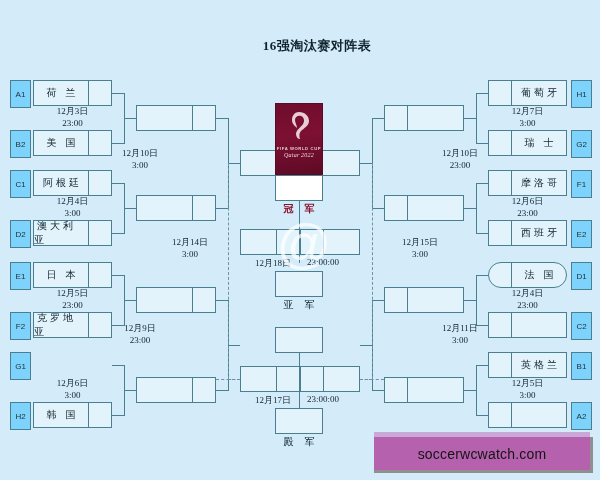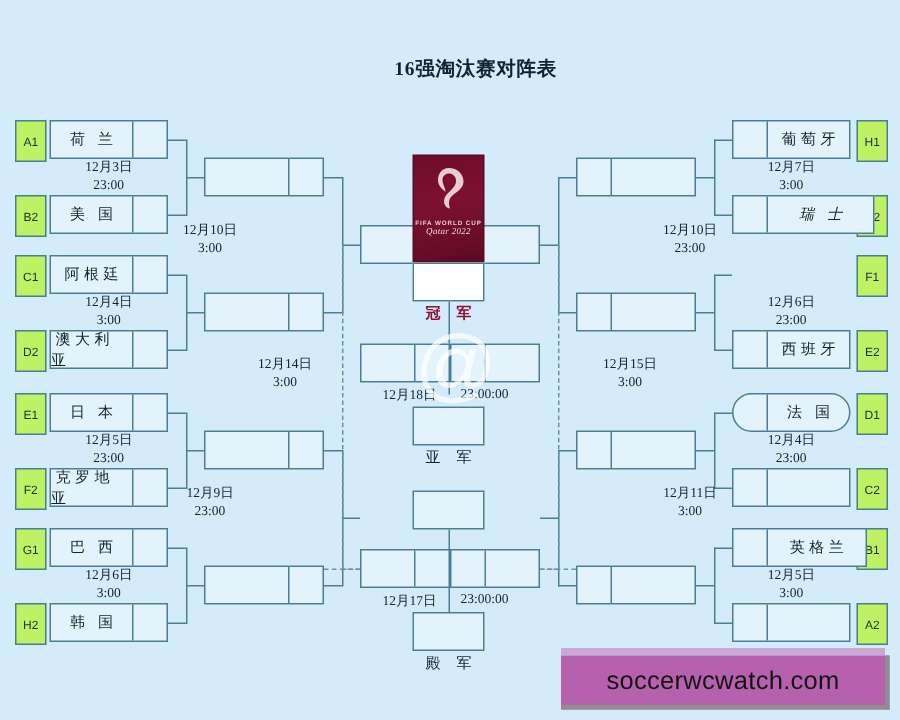--- a/index.html
+++ b/index.html
@@ -14,21 +14,21 @@
   
   .title-wrap{position:absolute;left:0;right:0;top:34px;text-align:center;}
   .title-main{font-size:17px;font-weight:bold;letter-spacing:.5px;line-height:1.25;
     font-family:"Liberation Serif","DejaVu Serif",serif;}
   .title-sub{font-size:13px;font-weight:bold;margin-top:3px;letter-spacing:.5px;
     font-family:"Liberation Serif","DejaVu Serif",serif;margin-left:34px;}
 
   
   .seed{
     position:absolute;width:19px;height:26px;border:1px solid #4a7f92;
-    background:#bef264;font-size:8px;display:flex;align-items:center;justify-content:center;
+    background:#7dd3fc;font-size:8px;display:flex;align-items:center;justify-content:center;
     color:#20333c;
   }
   .team{
     position:absolute;height:26px;border:1px solid #4a7f92;background:#e3f3fc;
     display:flex;align-items:center;box-sizing:border-box;
   }
   .team .nm{
     flex:1 1 auto;display:flex;align-items:center;justify-content:center;
     font-size:10px;letter-spacing:3px;text-indent:3px;height:100%;
   }
@@ -81,21 +81,21 @@
   .dash{position:absolute;border-style:dashed;border-color:#6b93a5;}
   .dashv{border-width:0 0 0 1px;}
   .dashh{border-width:1px 0 0 0;}
 
   
   .banner{
     position:absolute;left:374px;top:437px;width:216px;height:33px;
     background:#b561ad;border-right:3px solid #8f8f8f;border-bottom:3px solid #8f8f8f;
     display:flex;align-items:center;justify-content:center;
   }
-  .banner span{font-size:17px;color:#141414;letter-spacing:.2px;}
+  .banner span{font-size:14px;color:#141414;letter-spacing:.2px;}
   .banner-top{position:absolute;left:374px;top:432px;width:216px;height:5px;background:#c9a8d8;}
 </style>
 </head>
 <body>
 
 <div id="stage">
 
   <div class="title-wrap">
     <div class="title-sub">16强淘汰赛对阵表</div>
   </div>
@@ -151,24 +151,20 @@
   <div class="dt" style="left:33px;top:287px;width:79px;">
     <span class="d">12月5日</span>
     <span class="t">23:00</span>
   </div>
   <div class="ln lnh" style="left:112px;top:275px;width:12px;"></div>
   <div class="ln lnh" style="left:112px;top:325px;width:12px;"></div>
   <div class="ln lnv" style="left:124px;top:275px;height:51px;"></div>
   <div class="ln lnh" style="left:124px;top:300px;width:12px;"></div>
 
   <div class="seed" style="left:10px;top:352px;">G1</div>
-  <div class="team" style="left:33px;top:352px;width:79px;">
-    <div class="nm">巴 西</div>
-    <div class="sc"></div>
-  </div>
   <div class="seed" style="left:10px;top:402px;">H2</div>
   <div class="team" style="left:33px;top:402px;width:79px;align-items:flex-end;">
     <div class="nm">韩 国</div>
     <div class="sc"></div>
   </div>
   <div class="dt" style="left:33px;top:377px;width:79px;">
     <span class="d">12月6日</span>
     <span class="t">3:00</span>
   </div>
   <div class="ln lnh" style="left:112px;top:365px;width:12px;"></div>
@@ -218,34 +214,38 @@
     <span class="d">12月14日</span>
     <span class="t">3:00</span>
   </div>
 
   <div class="seed" style="left:571px;top:80px;">H1</div>
   <div class="team rt" style="left:488px;top:80px;width:79px;align-items:center;">
     <div class="nm">葡萄牙</div>
     <div class="sc"></div>
   </div>
   <div class="seed" style="left:571px;top:130px;">G2</div>
-  <div class="team rt" style="left:488px;top:130px;width:95px;font-style:italic;">
+  <div class="team rt" style="left:488px;top:130px;width:79px;">
     <div class="nm">瑞 士</div>
     <div class="sc"></div>
   </div>
   <div class="dt" style="left:488px;top:105px;width:79px;">
     <span class="d">12月7日</span>
     <span class="t">3:00</span>
   </div>
   <div class="ln lnh" style="left:476px;top:93px;width:12px;"></div>
   <div class="ln lnh" style="left:476px;top:143px;width:12px;"></div>
   <div class="ln lnv" style="left:476px;top:93px;height:51px;"></div>
   <div class="ln lnh" style="left:464px;top:118px;width:12px;"></div>
 
   <div class="seed" style="left:571px;top:170px;">F1</div>
+  <div class="team rt" style="left:488px;top:170px;width:79px;">
+    <div class="nm">摩洛哥</div>
+    <div class="sc"></div>
+  </div>
   <div class="seed" style="left:571px;top:220px;">E2</div>
   <div class="team rt" style="left:488px;top:220px;width:79px;">
     <div class="nm">西班牙</div>
     <div class="sc"></div>
   </div>
   <div class="dt" style="left:488px;top:195px;width:79px;">
     <span class="d">12月6日</span>
     <span class="t">23:00</span>
   </div>
   <div class="ln lnh" style="left:476px;top:183px;width:12px;"></div>
@@ -265,21 +265,21 @@
   <div class="dt" style="left:488px;top:287px;width:79px;">
     <span class="d">12月4日</span>
     <span class="t">23:00</span>
   </div>
   <div class="ln lnh" style="left:476px;top:275px;width:12px;"></div>
   <div class="ln lnh" style="left:476px;top:325px;width:12px;"></div>
   <div class="ln lnv" style="left:476px;top:275px;height:51px;"></div>
   <div class="ln lnh" style="left:464px;top:300px;width:12px;"></div>
 
   <div class="seed" style="left:571px;top:352px;">B1</div>
-  <div class="team rt" style="left:488px;top:352px;width:90px;">
+  <div class="team rt" style="left:488px;top:352px;width:79px;">
     <div class="nm">英格兰</div>
     <div class="sc"></div>
   </div>
   <div class="seed" style="left:571px;top:402px;">A2</div>
   <div class="team rt" style="left:488px;top:402px;width:79px;">
     <div class="sc"></div>
   </div>
   <div class="dt" style="left:488px;top:377px;width:79px;">
     <span class="d">12月5日</span>
     <span class="t">3:00</span>

